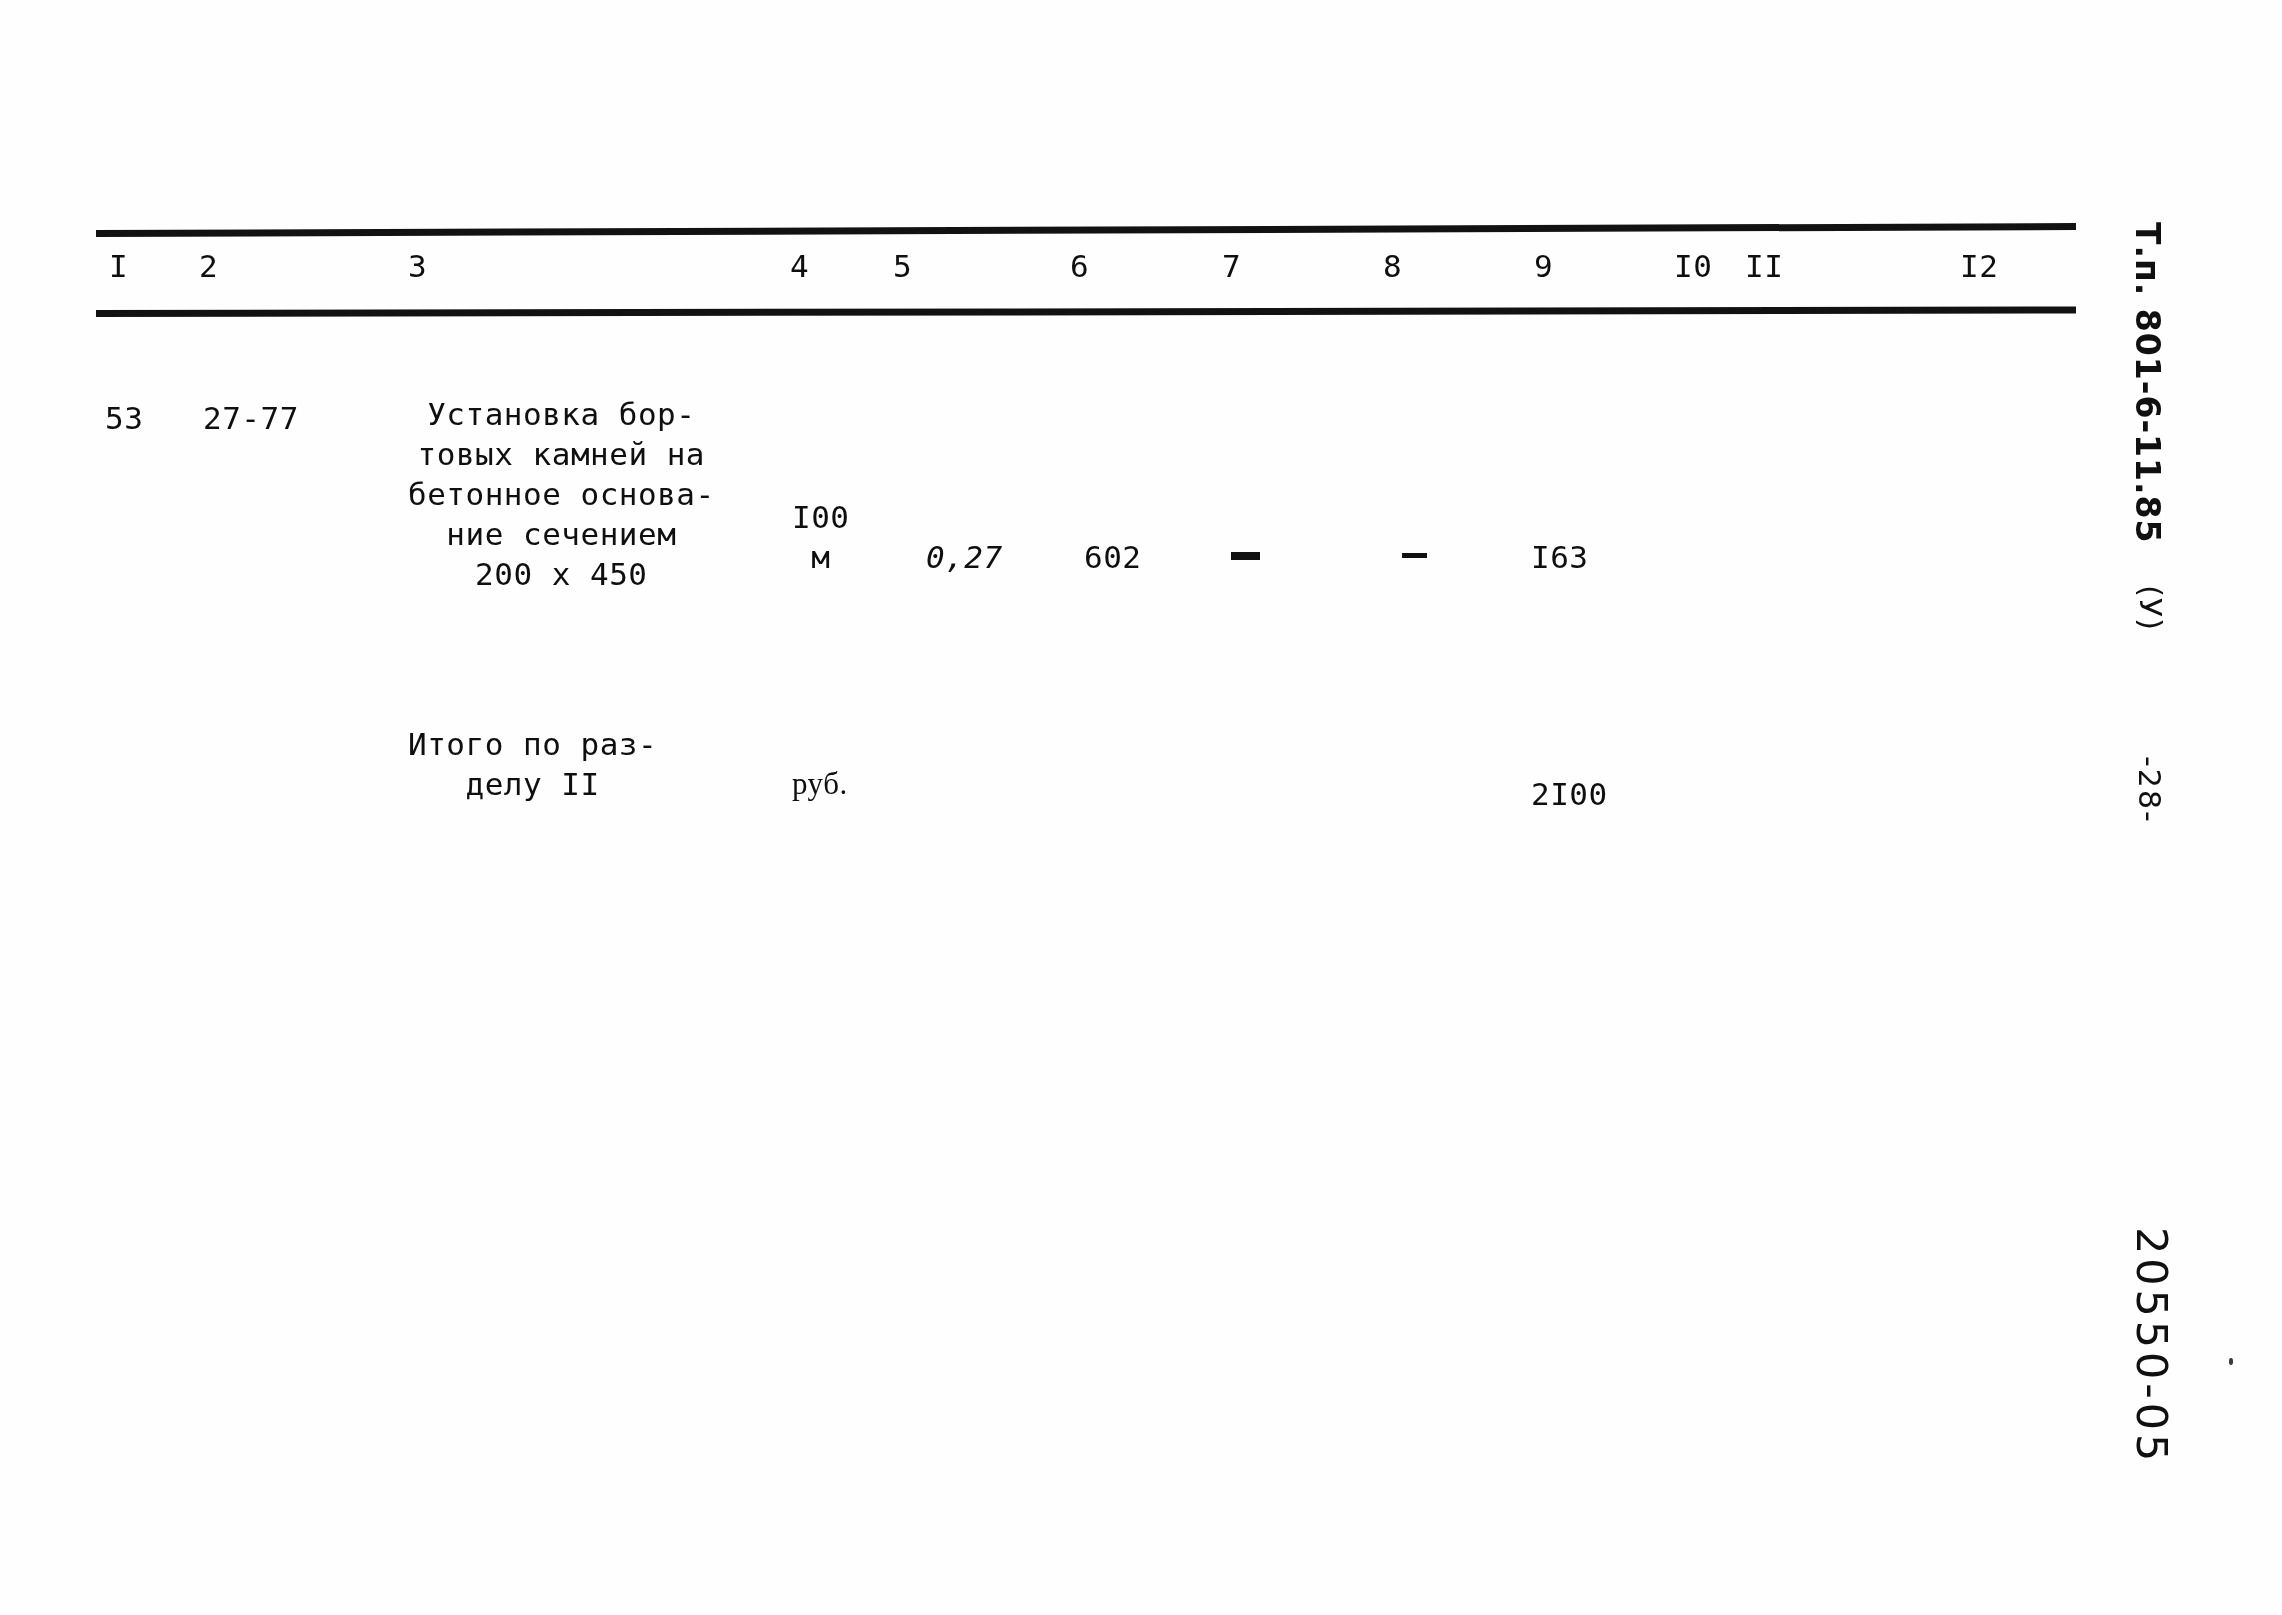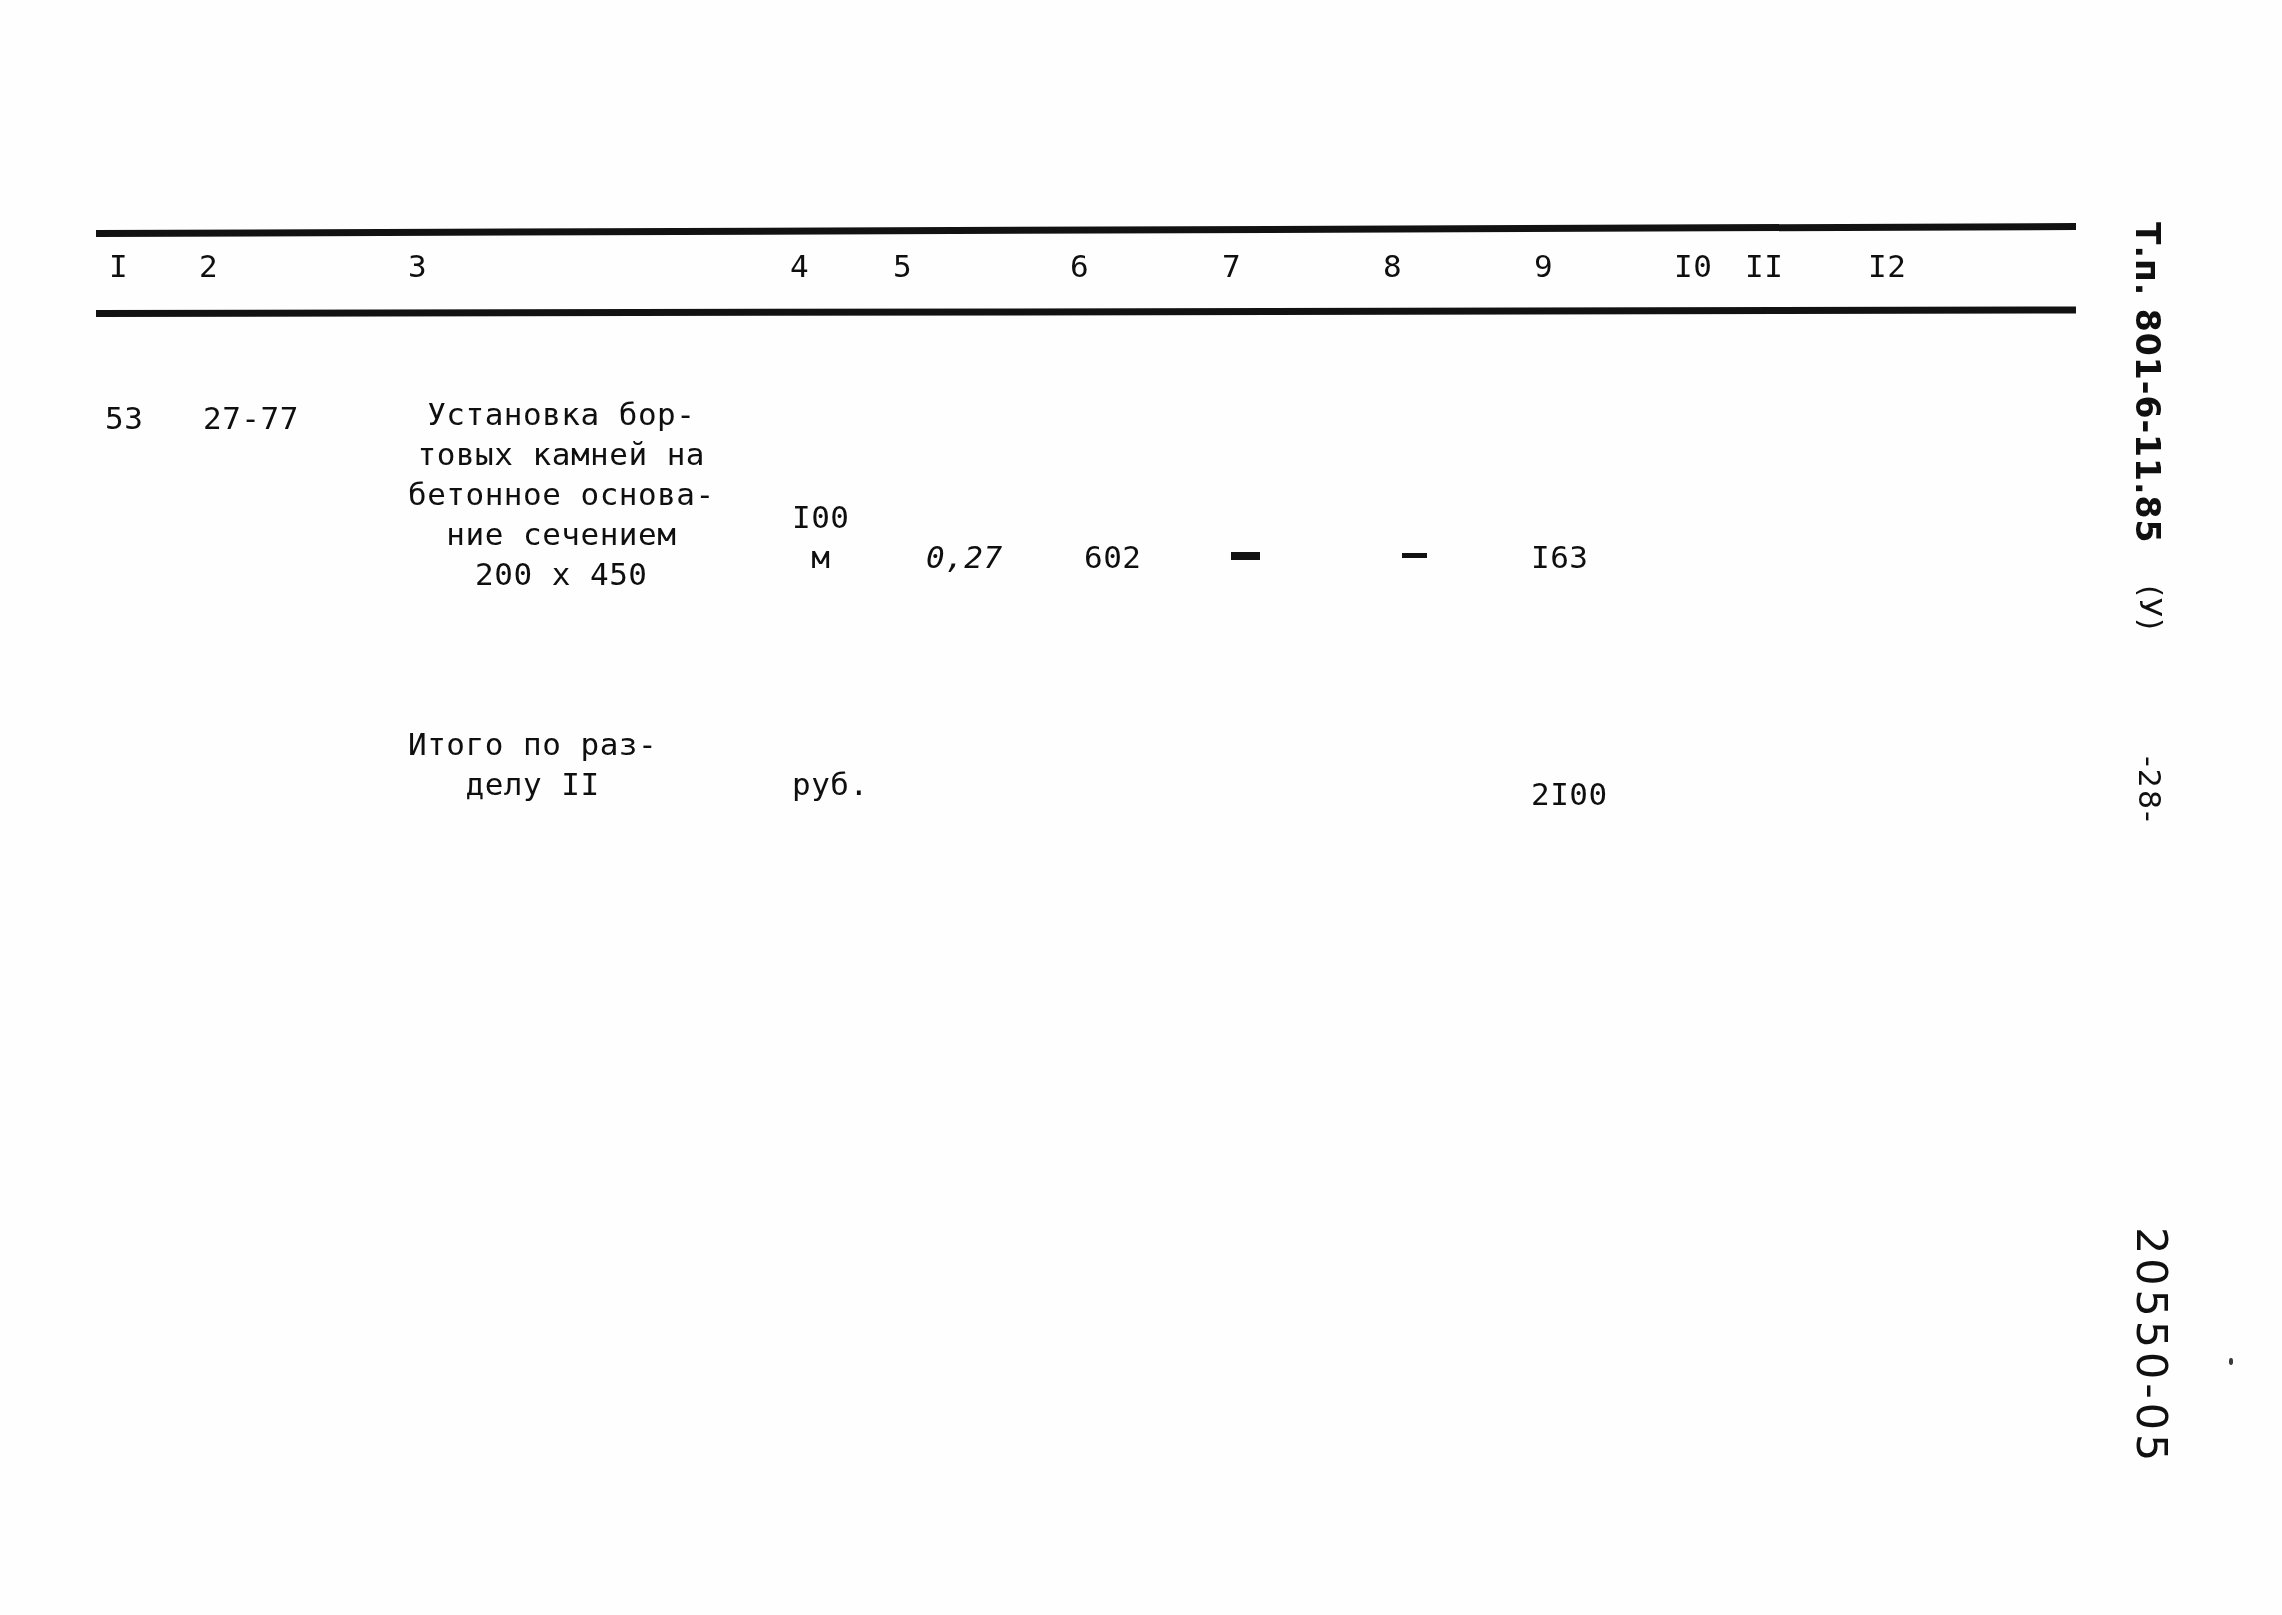--- a/index.html
+++ b/index.html
@@ -62,36 +62,36 @@
   .c2  { left: 199px; }
   .c3  { left: 408px; }
   .c4  { left: 790px; }
   .c5  { left: 893px; }
   .c6  { left: 1070px; }
   .c7  { left: 1222px; }
   .c8  { left: 1383px; }
   .c9  { left: 1534px; }
   .c10 { left: 1674px; }
   .c11 { left: 1745px; }
-  .c12 { left: 1868px; }
+  .c12 { left: 1960px; }
 
   .hdr-row { top: 250px; }
 
   
   .r1-num   { left: 105px;  top: 398px; }
   .r1-code  { left: 203px;  top: 398px; }
   .r1-desc  { left: 408px;  top: 394px; }
   .r1-unit  { left: 792px;  top: 497px; }
   .r1-c5    { left: 926px;  top: 537px; font-style: italic; }
   .r1-c6    { left: 1084px; top: 537px; }
   .r1-c9    { left: 1531px; top: 537px; }
 
   
   .r2-desc  { left: 408px;  top: 724px; }
-  .r2-unit  { left: 792px;  top: 764px; }
+  .r2-unit  { left: 792px;  top: 764px; font-family: Liberation Serif, serif; }
   .r2-c9    { left: 1531px; top: 774px; }
 
   
   .dash {
     position: absolute;
     background: #111;
     height: 4.9px;
     width: 25px;
   }
   .dash-7 { left: 1231px; top: 552px; height: 7.8px; width: 29px; }

